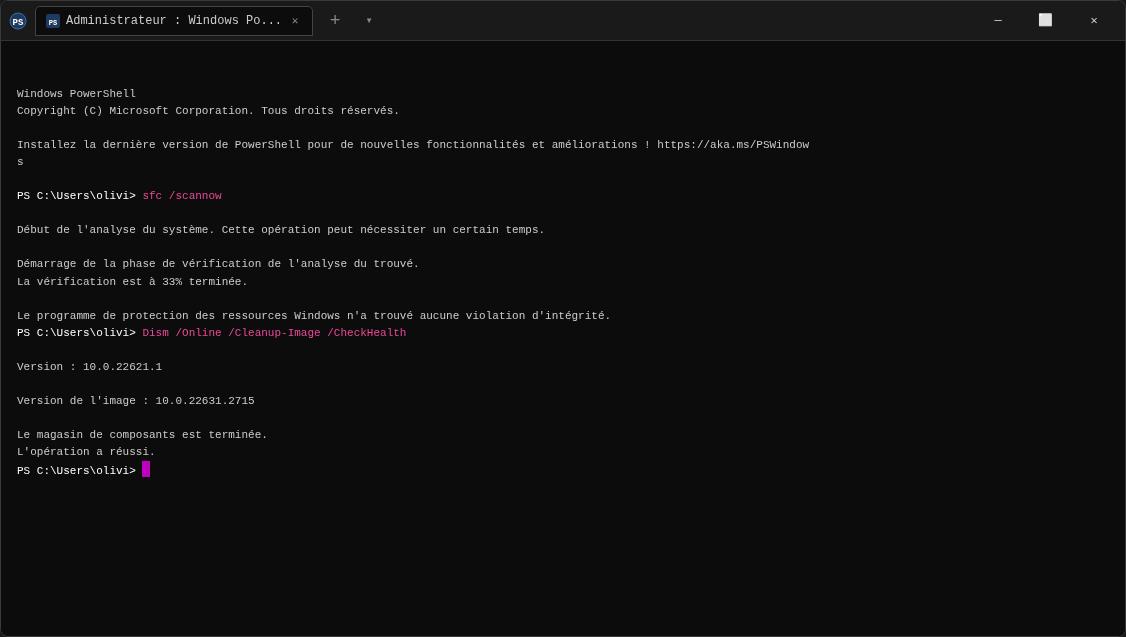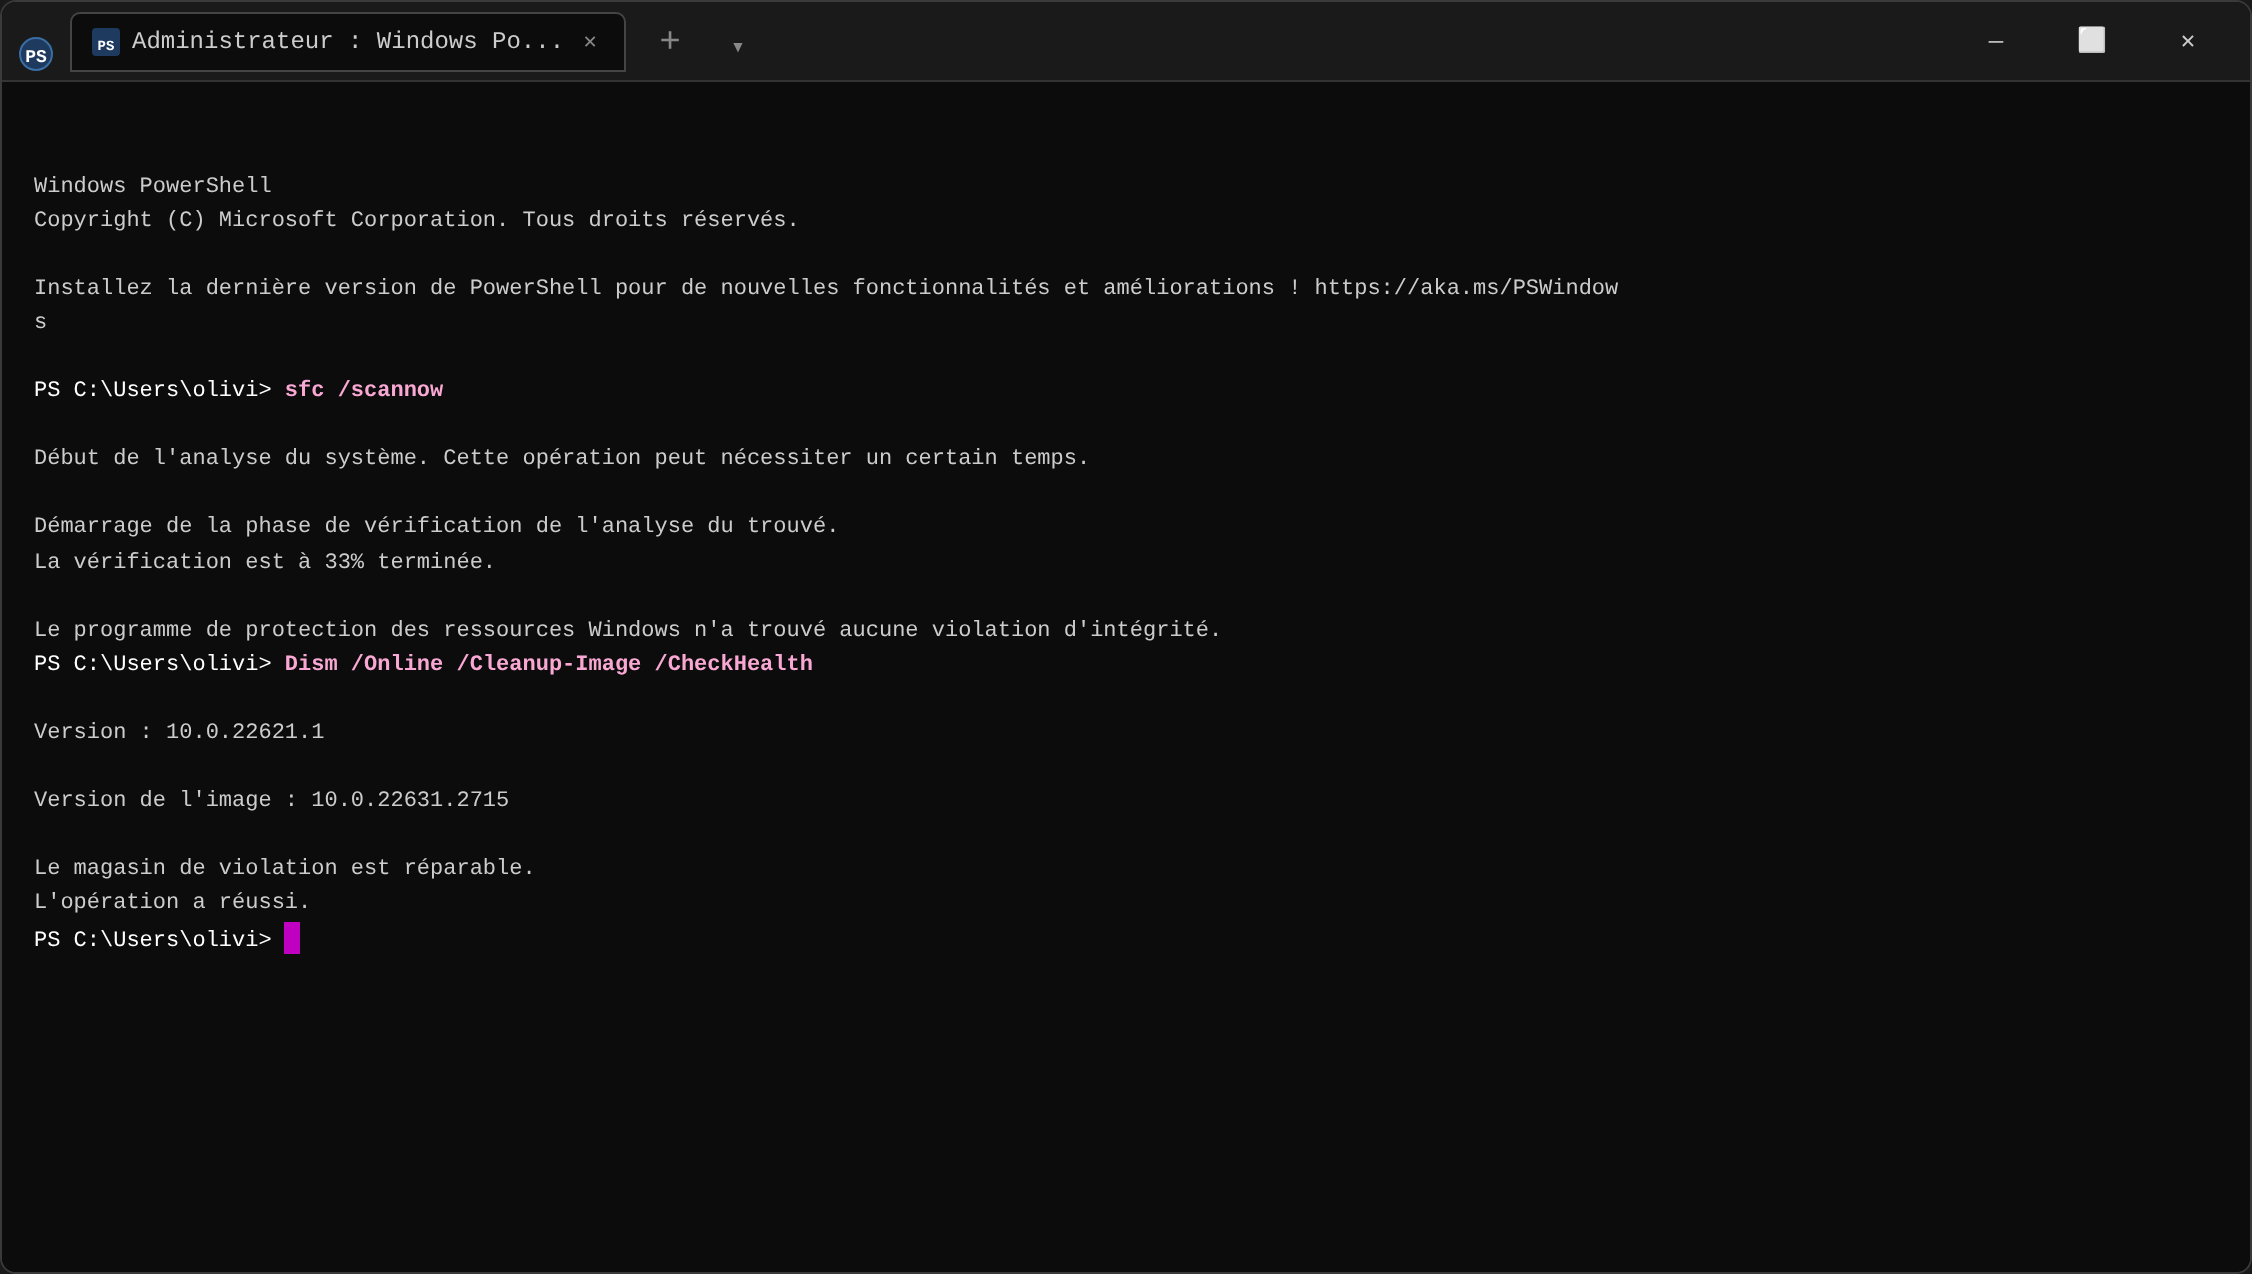--- a/index.html
+++ b/index.html
@@ -28,21 +28,21 @@
       background: #1a1a1a;
       display: flex;
       align-items: center;
       padding: 0 8px;
       border-bottom: 1px solid #333;
       flex-shrink: 0;
     }
 
     .titlebar-left {
       display: flex;
-      align-items: flex-end;
+      align-items: center;
       gap: 8px;
       flex: 1;
     }
 
     .window-icon {
       width: 18px;
       height: 18px;
       display: flex;
       align-items: center;
       justify-content: center;
@@ -150,22 +150,22 @@
     .line.cmd {
       color: #ffffff;
     }
 
     .line.cmd .prompt {
       color: #ffffff;
       font-weight: normal;
     }
 
     .line.cmd .command {
-      color: #f9a8d4;
-      font-weight: bold;
+      color: #ec4899;
+      font-weight: normal;
     }
 
     .cursor {
       display: inline-block;
       width: 8px;
       height: 16px;
       background: #c000c0;
       vertical-align: text-bottom;
       animation: blink 1s step-end infinite;
     }
@@ -228,16 +228,16 @@
 </span><span class="line">Démarrage de la phase de vérification de l'analyse du trouvé.
 </span><span class="line">La vérification est à 33% terminée.
 </span><span class="line blank">
 </span><span class="line">Le programme de protection des ressources Windows n'a trouvé aucune violation d'intégrité.
 </span><span class="line cmd"><span class="prompt">PS C:\Users\olivi&gt; </span><span class="command">Dism /Online /Cleanup-Image /CheckHealth
 </span></span><span class="line blank">
 </span><span class="line">Version : 10.0.22621.1
 </span><span class="line blank">
 </span><span class="line">Version de l'image : 10.0.22631.2715
 </span><span class="line blank">
-</span><span class="line">Le magasin de violation est réparable.
+</span><span class="line">Le magasin de composants est terminée.
 </span><span class="line">L'opération a réussi.
 </span><span class="line cmd"><span class="prompt">PS C:\Users\olivi&gt; </span><span class="cursor"></span></span></div>
 </div>
 
 </body></html>

